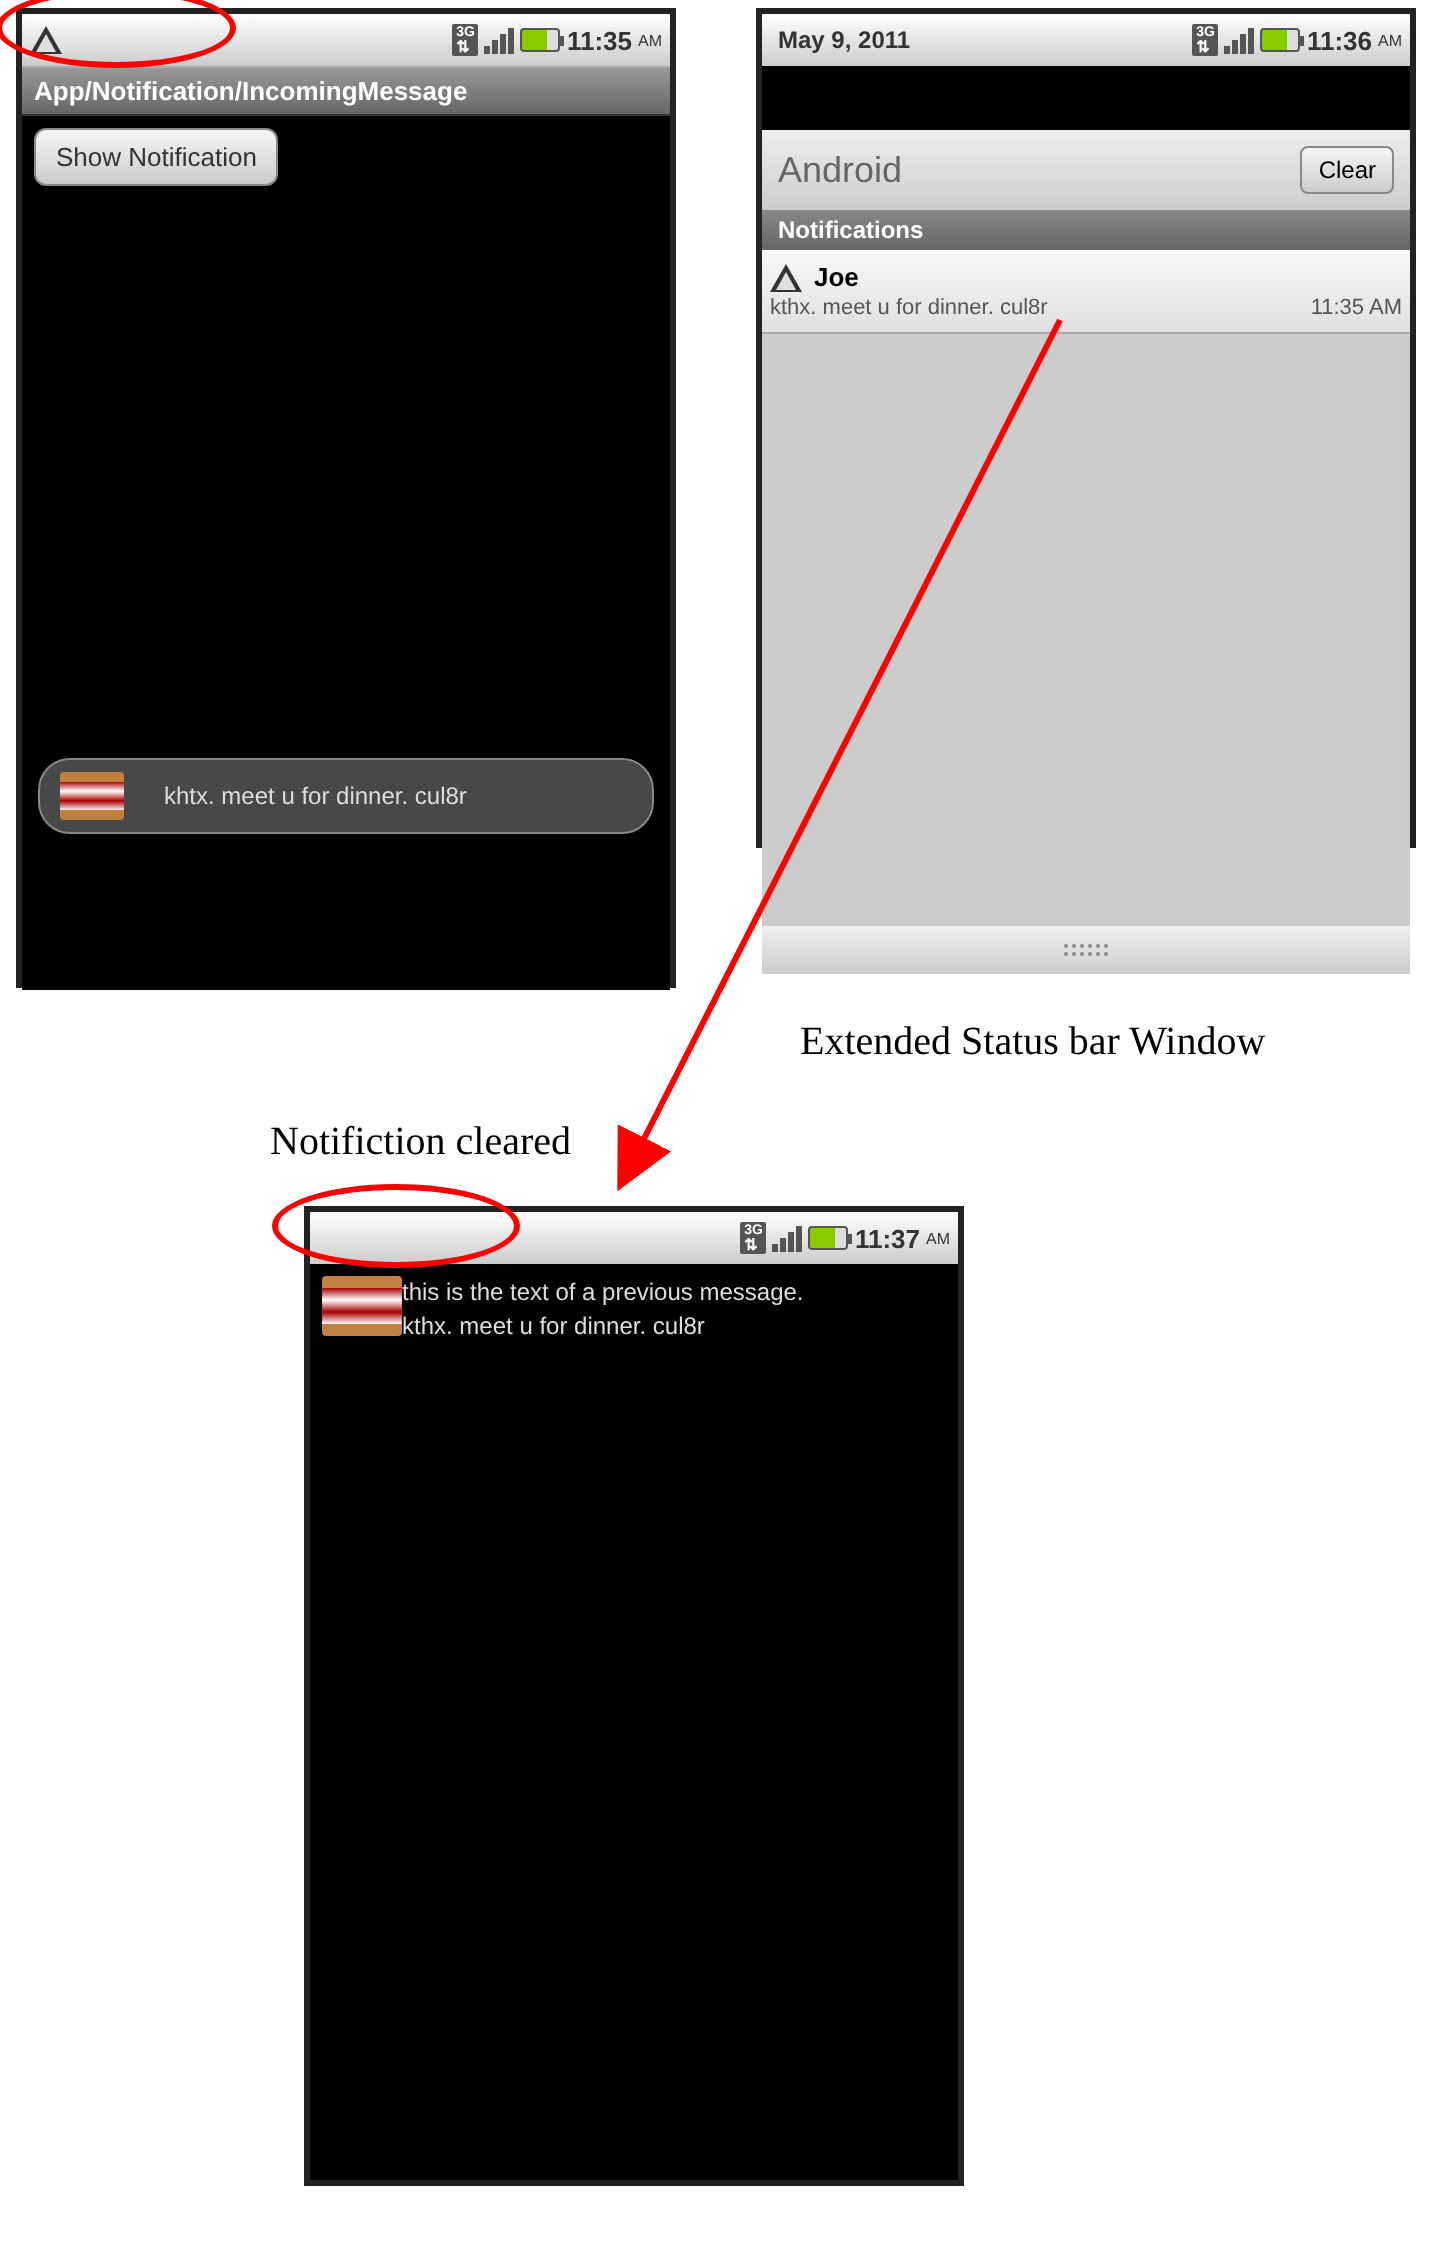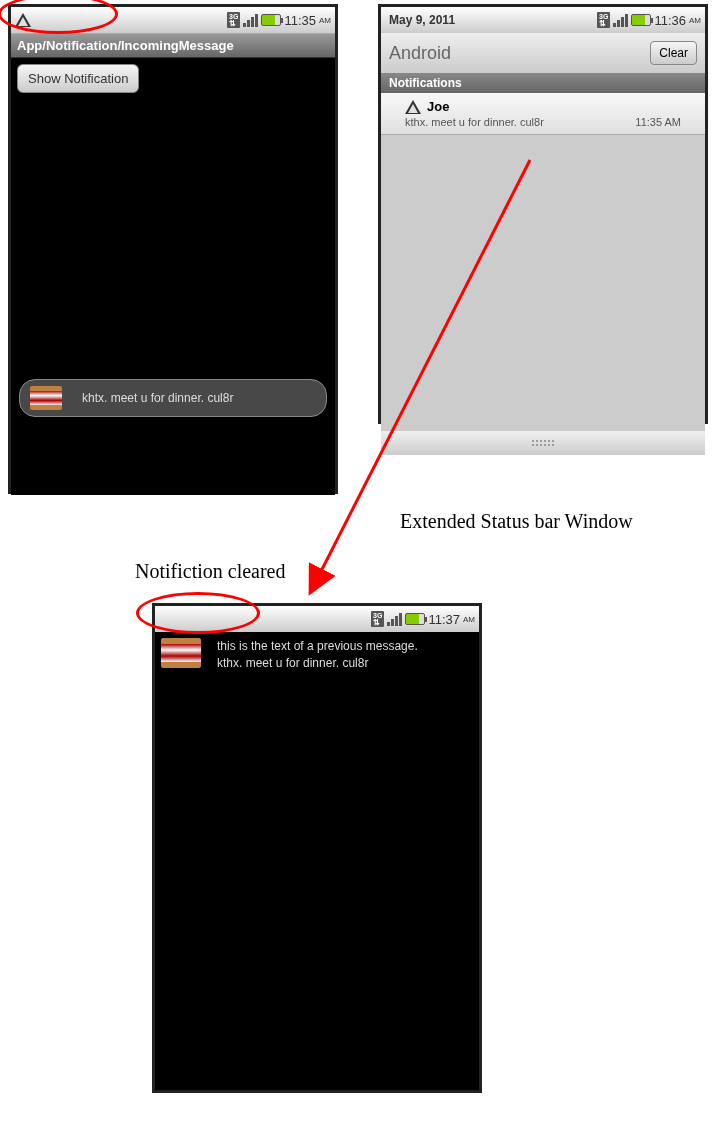--- a/index.html
+++ b/index.html
@@ -99,68 +99,69 @@
 }
 .data-icon .arrows { font-size: 8px; }
 
 .battery-icon {
   width: 20px; height: 12px; border: 1px solid #555; border-radius: 2px;
   background: linear-gradient(to right, #8c0 70%, #ddd 70%);
   position: relative;
 }
 .battery-icon::after { content:''; position:absolute; right:-3px; top:3px; width:2px; height:5px; background:#555; }
 
-.time { font-weight: normal; font-size: 13px; color: #333; text-align: right; }
+.time { font-weight: bold; font-size: 13px; color: #333; text-align: right; }
 .ampm { font-size: 8px; color: #333; }
 
 
 .notif-header {
   background: linear-gradient(to bottom, #eee, #ccc);
   padding: 8px;
   display: flex;
   align-items: center;
   justify-content: space-between;
+  margin-top: 32px;
 }
 .notif-header-title { font-size: 18px; color: #666; }
 .clear-btn {
   background: linear-gradient(to bottom, #f5f5f5, #ccc);
   border: 1px solid #888;
   border-radius: 4px;
   padding: 4px 8px;
   font-size: 12px;
   cursor: pointer;
 }
 .notif-section-header {
   background: linear-gradient(to bottom, #888, #666);
   color: #fff;
   font-weight: bold;
   padding: 3px 8px;
   font-size: 12px;
 }
 .notif-item {
   background: linear-gradient(to bottom, #f8f8f8, #e0e0e0);
-  padding: 6px 24px;
+  padding: 6px 4px;
   border-bottom: 1px solid #aaa;
 }
 .notif-item-top { display: flex; align-items: center; gap: 6px; }
 .notif-item-title { font-weight: bold; font-size: 13px; }
 .notif-item-bottom { display: flex; align-items: center; justify-content: space-between; font-size: 11px; color: #555; margin-top: 2px; }
 .notif-body { background: #ccc; height: 320px; position: relative; }
 .notif-handle {
   position: absolute; bottom: 0; left: 0; right: 0;
   background: linear-gradient(to bottom, #f0f0f0, #ccc);
   height: 24px;
   display: flex; align-items: center; justify-content: center;
   color: #999; font-size: 10px; letter-spacing: 2px;
 }
 .notif-handle-grip { display: grid; grid-template-columns: repeat(6, 2px); grid-gap: 2px; }
 .notif-handle-grip span { width: 2px; height: 2px; background: #888; border-radius: 50%; }
 
 
-.msg-row { display: flex; gap: 16px; padding: 6px; align-items: flex-start; font-size: 12px; }
+.msg-row { display: flex; gap: 0; padding: 6px; align-items: flex-start; font-size: 12px; }
 .msg-text { color: #ddd; line-height: 1.4; }
 .question { padding: 6px 10px; font-size: 12px; color: #ddd; }
 
 
 .red-ellipse {
   position: absolute;
   border: 3px solid #f00;
   border-radius: 50%;
   pointer-events: none;
 }

